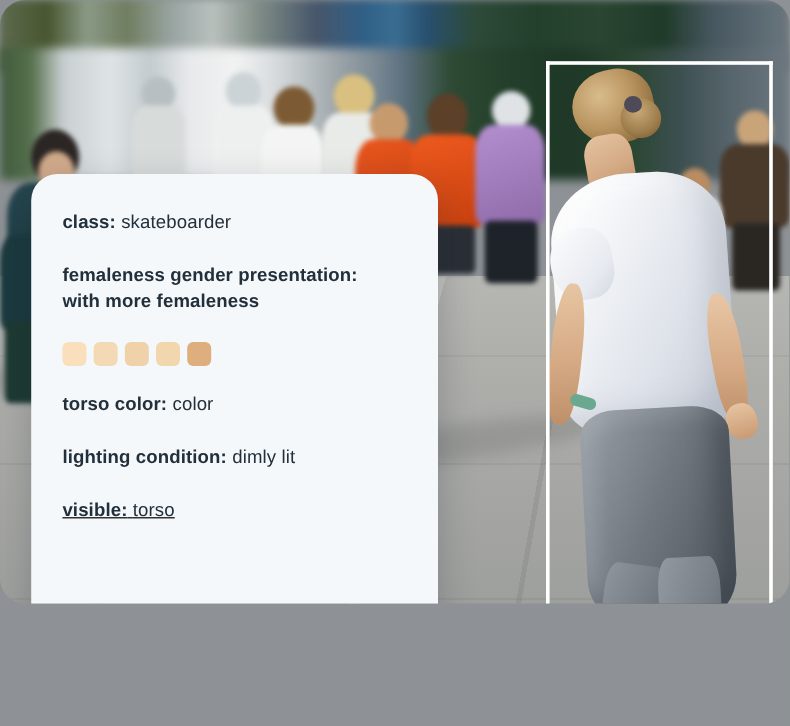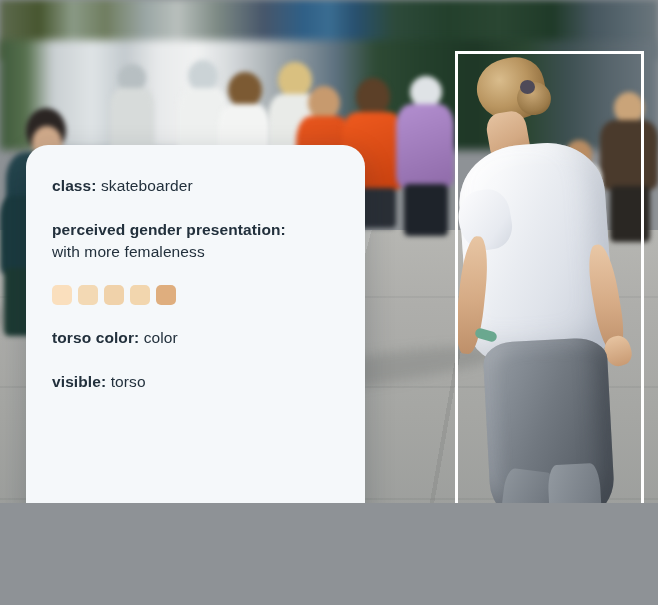--- a/index.html
+++ b/index.html
@@ -8,20 +8,21 @@
     overflow:hidden;
     font-family:"Liberation Sans", sans-serif;
     background:#8e9296;
   }
 
   #stage {
     position:relative;
     width:658px;
     height:503px;
     overflow:hidden;
+    border-radius:21px;
   }
 
   
   .photo { position:absolute; inset:0; overflow:hidden; }
 
   
   .bg-sky {
     position:absolute; left:0; top:0; width:658px; height:60px;
     background:
       linear-gradient(90deg,
@@ -214,30 +215,30 @@
   .card {
     position:absolute;
     left:26px; top:145px;
     width:339px; height:381px;
     background:#f5f8fa;
     border-radius:22px;
     box-shadow:0 10px 30px rgba(20,30,40,.22);
     padding:30px 26px 0 26px;
   }
   .row { margin-bottom:22px; }
-  .row:last-child { margin-bottom:0; }
+  .row:last-child { margin-bottom:0;text-decoration:underline; }
   .line {
     font-size:15.5px;
     line-height:1.42;
     color:#22303c;
     letter-spacing:.1px;
   }
   .k { font-weight:bold; }
   .v { font-weight:normal; }
-  .vblock { display:block; font-weight:normal; }
+  .vblock { display:block; font-weight:bold; }
 
   .swatches { display:flex; gap:6px; margin-top:9px; }
   .sw { width:20px; height:20px; border-radius:5px; }
 </style>
 </head>
 <body>
 
 <div id="stage">
 
   <div class="photo">
@@ -346,21 +347,21 @@
 
     <div class="row">
       <div class="line">
         <span class="k">class:</span>
         <span class="v">skateboarder</span>
       </div>
     </div>
 
     <div class="row">
       <div class="line">
-        <span class="k">perceived gender presentation:</span>
+        <span class="k">femaleness gender presentation:</span>
         <span class="vblock">with more femaleness</span>
       </div>
     </div>
 
     <div class="row">
       <div class="swatches">
         <div class="sw" style="background: rgb(250, 223, 189);"></div>
         <div class="sw" style="background: rgb(243, 217, 180);"></div>
         <div class="sw" style="background: rgb(240, 210, 170);"></div>
         <div class="sw" style="background: rgb(242, 214, 174);"></div>
@@ -369,20 +370,26 @@
     </div>
 
 
     <div class="row">
       <div class="line">
         <span class="k">torso color:</span>
         <span class="v">color</span>
       </div>
     </div>
 
+    <div class="row">
+      <div class="line">
+        <span class="k">lighting condition:</span>
+        <span class="v">dimly lit</span>
+      </div>
+    </div>
 
     <div class="row">
       <div class="line">
         <span class="k">visible:</span>
         <span class="v">torso</span>
       </div>
     </div>
 
   </div>
 </div>

